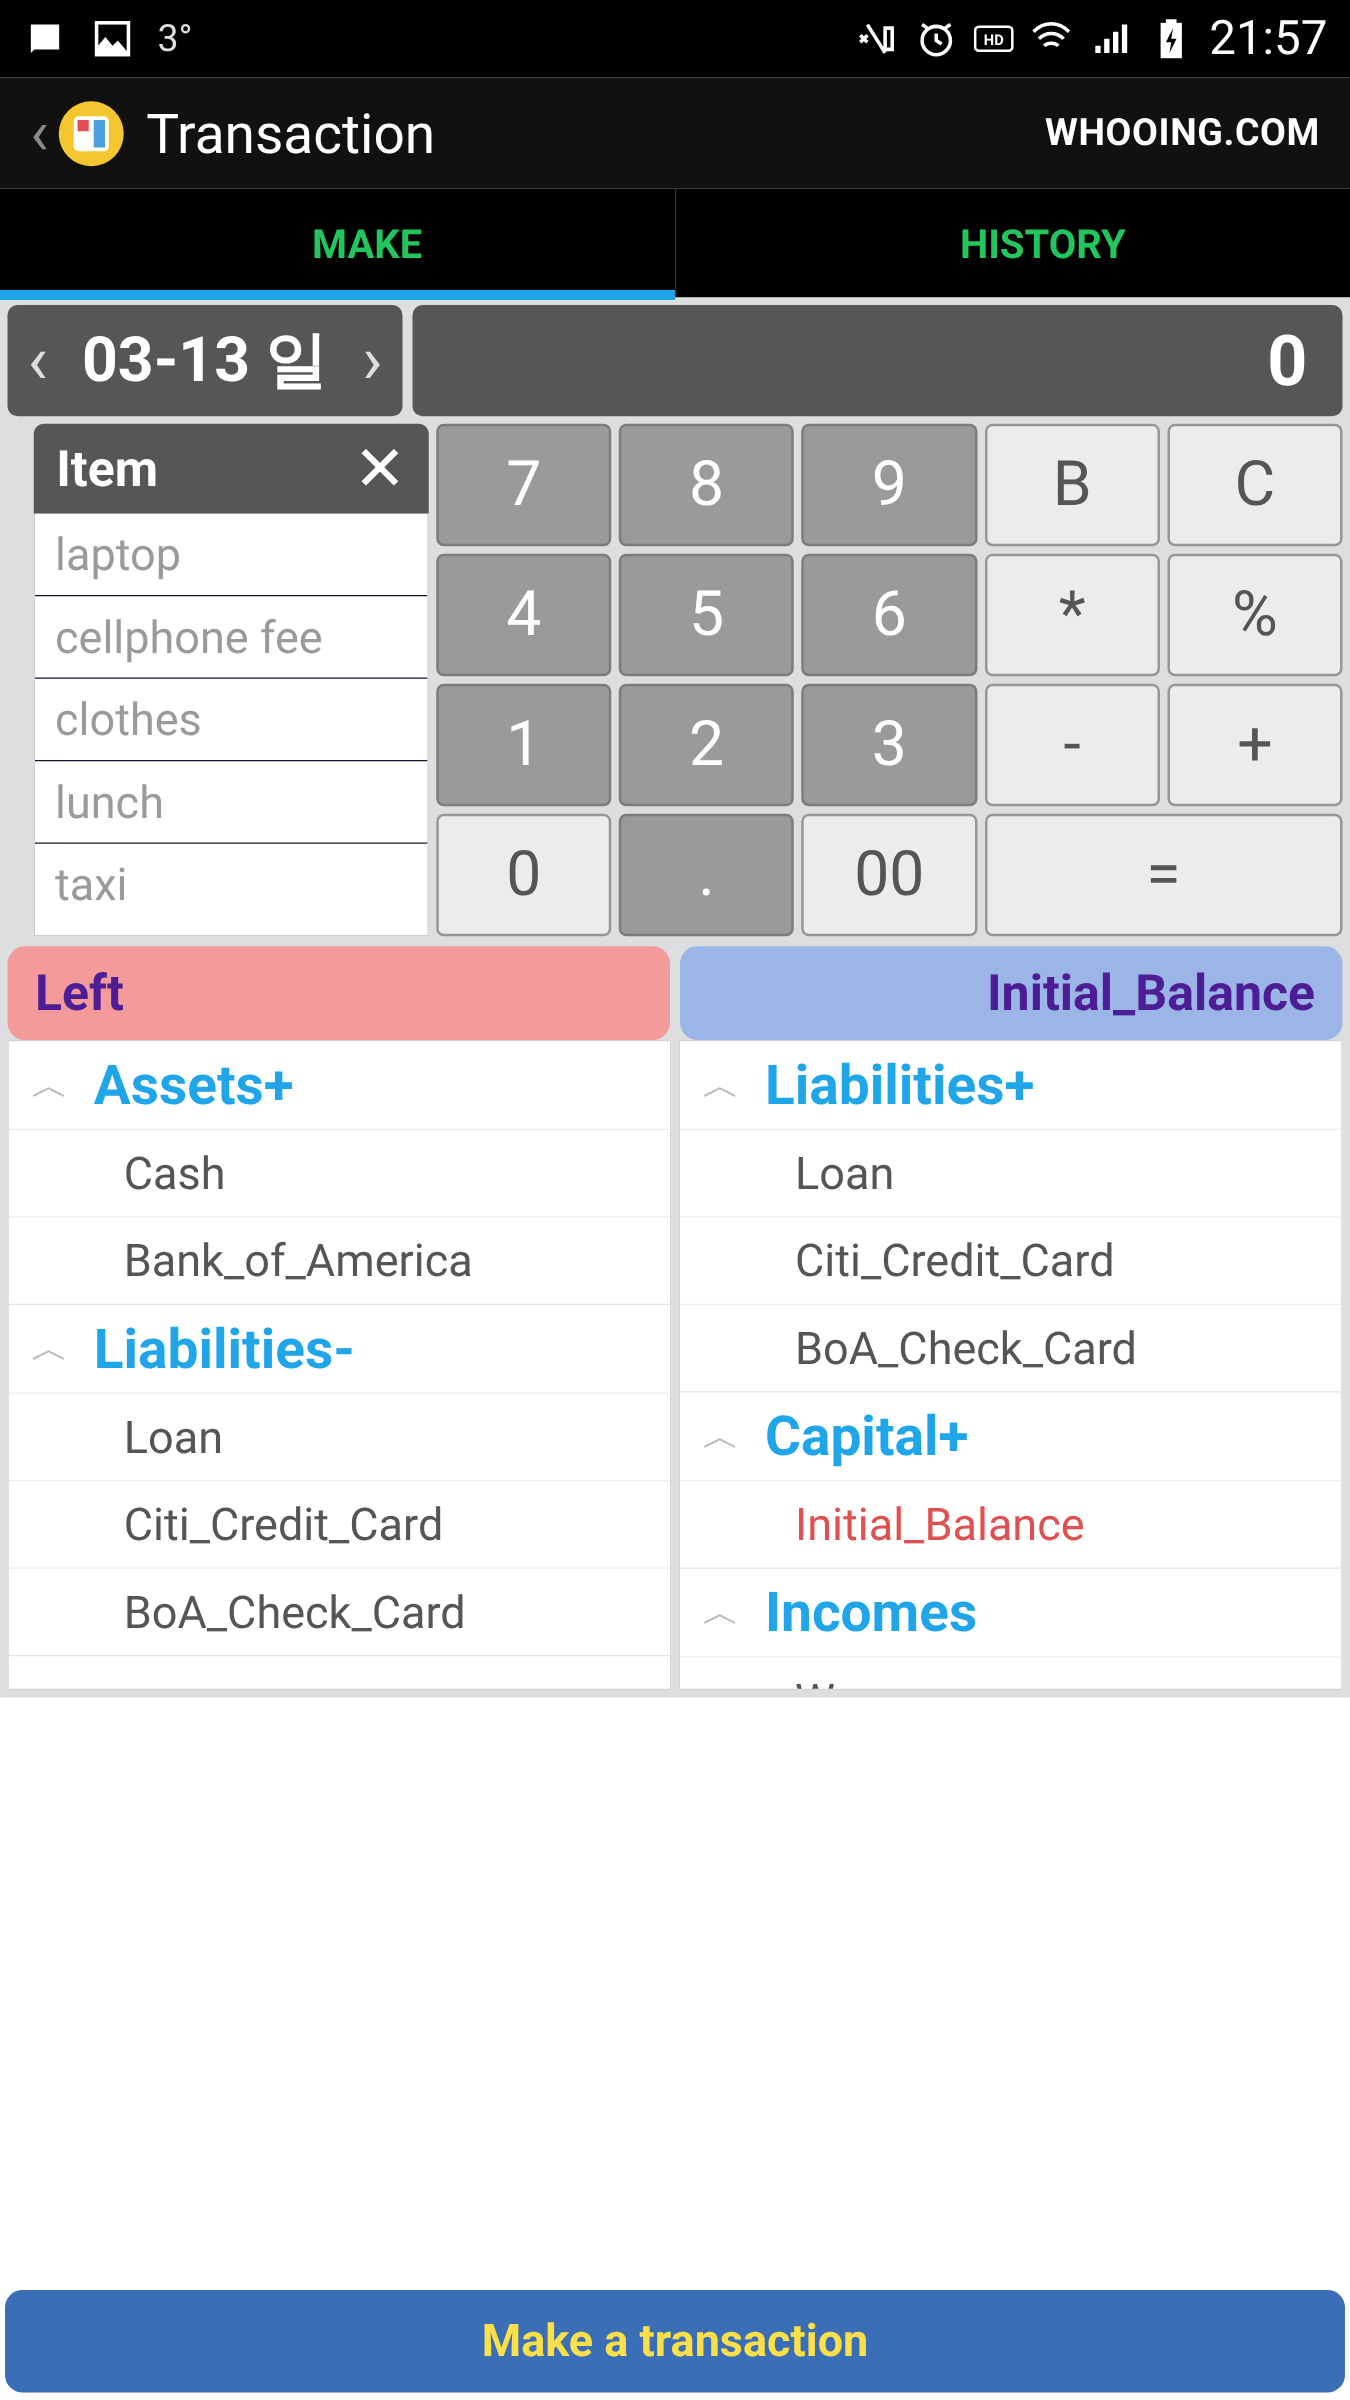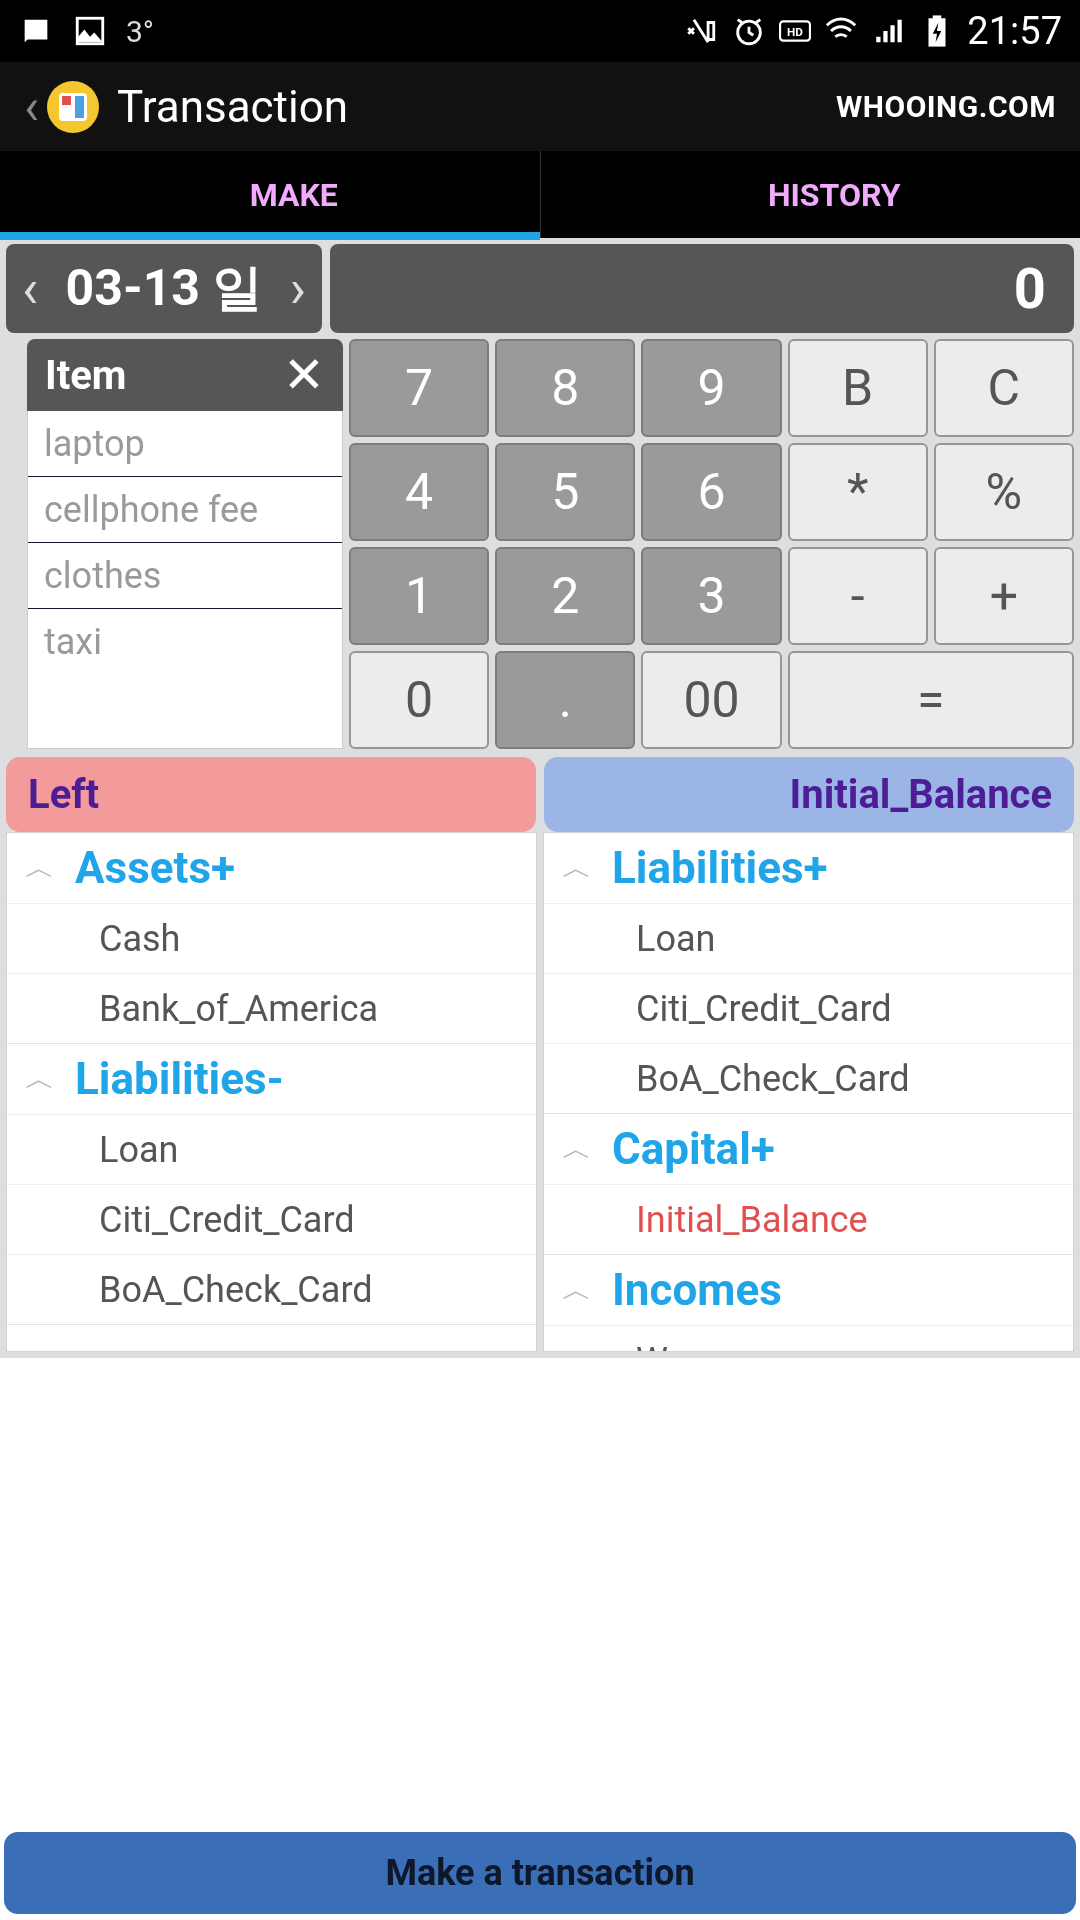--- a/index.html
+++ b/index.html
@@ -17,21 +17,21 @@
   .appheader .backchev { font-size:50px; color:#888; margin-right:8px; }
   .appheader .logo { width:52px; height:52px; border-radius:50%; background:#f4c730; display:flex; align-items:center; justify-content:center; margin-right:18px;}
   .appheader .logo .inner { width:28px; height:28px; background:#fff; border-radius:4px; position:relative;}
   .appheader .logo .inner::before{content:"";position:absolute;left:3px;top:3px;width:9px;height:9px;background:#e05050;}
   .appheader .logo .inner::after{content:"";position:absolute;right:3px;top:3px;width:9px;height:22px;background:#4aa0e0;}
   .appheader .title { font-size:44px; font-weight:400; }
   .appheader .brand { margin-left:auto; font-size:30px; font-weight:700; letter-spacing:0.5px;}
 
   
   .tabs { height:87px; background:#000; display:flex; }
-  .tab { flex:1; display:flex; align-items:center; justify-content:center; color:#f0abfc; font-size:32px; font-weight:700; position:relative; border-right:1px solid #333;padding-left:48px;}
+  .tab { flex:1; display:flex; align-items:center; justify-content:center; color:#22c55e; font-size:32px; font-weight:700; position:relative; border-right:1px solid #333;padding-left:48px;}
   .tab:last-child{border-right:none;}
   .tab.active::after{content:"";position:absolute;left:0;right:0;bottom:-2px;height:8px;background:#1fa5e8;}
 
   .workarea{background:#dcdedf;padding:6px;}
 
   
   .toprow{display:flex;gap:8px;}
   .datebox{flex:0 0 316px;height:89px;background:#555658;border-radius:8px;display:flex;align-items:center;justify-content:space-between;padding:0 10px;color:#fff;}
   .datebox .chev{font-size:54px;color:#ddd;padding:0 6px;}
   .datebox .datetxt{font-size:50px;font-weight:700;}
@@ -59,21 +59,21 @@
 
   .catcols{display:flex;gap:6px;height:520px;overflow:hidden;}
   .catcol{flex:1;background:#fff;border:1px solid #d4d4d4;overflow:hidden;}
   .catgroup{border-bottom:1px solid #e4e4e4;}
   .catgroup .gh{display:flex;align-items:center;height:70px;padding:0 18px;gap:20px;}
   .catgroup .ghchev{color:#b8b8b8;font-size:30px;}
   .catgroup .ghtxt{font-size:44px;font-weight:700;color:#1fa5e8;text-align:right;}
   .catgroup .citem{height:70px;display:flex;align-items:center;padding-left:92px;font-size:36px;color:#555;border-top:1px solid #eee;}
   .catgroup .citem.sel{color:#e05050;}
 
-  .makebtn{position:absolute;left:4px;right:4px;bottom:6px;height:82px;background:#3a6fb7;border-radius:14px;display:flex;align-items:center;justify-content:center;color:#0f172a;font-size:36px;font-weight:700;margin-top:25px;}
+  .makebtn{position:absolute;left:4px;right:4px;bottom:6px;height:82px;background:#3a6fb7;border-radius:14px;display:flex;align-items:center;justify-content:center;color:#fde047;font-size:36px;font-weight:700;margin-top:25px;}
 
   body{position:relative;}
 </style>
 </head>
 <body>
 
 <div class="statusbar">
   <div class="left">
     <span class="ico">
       <svg viewBox="0 0 24 24" width="34" height="34">
@@ -159,20 +159,21 @@
   <div class="midrow" style="height:410px;">
     <div class="itempanel">
       <div class="itemhead">
         <span>Item</span>
         <span class="x">✕</span>
       </div>
       <div class="itemlist">
         <div class="itm">laptop</div>
         <div class="itm">cellphone fee</div>
         <div class="itm">clothes</div>
+        <div class="itm">lunch</div>
         <div class="itm">taxi</div>
       </div>
     </div>
 
     <div class="keypad">
       <div class="key dark">7</div>
       <div class="key dark">8</div>
       <div class="key dark">9</div>
       <div class="key">B</div>
       <div class="key">C</div>

